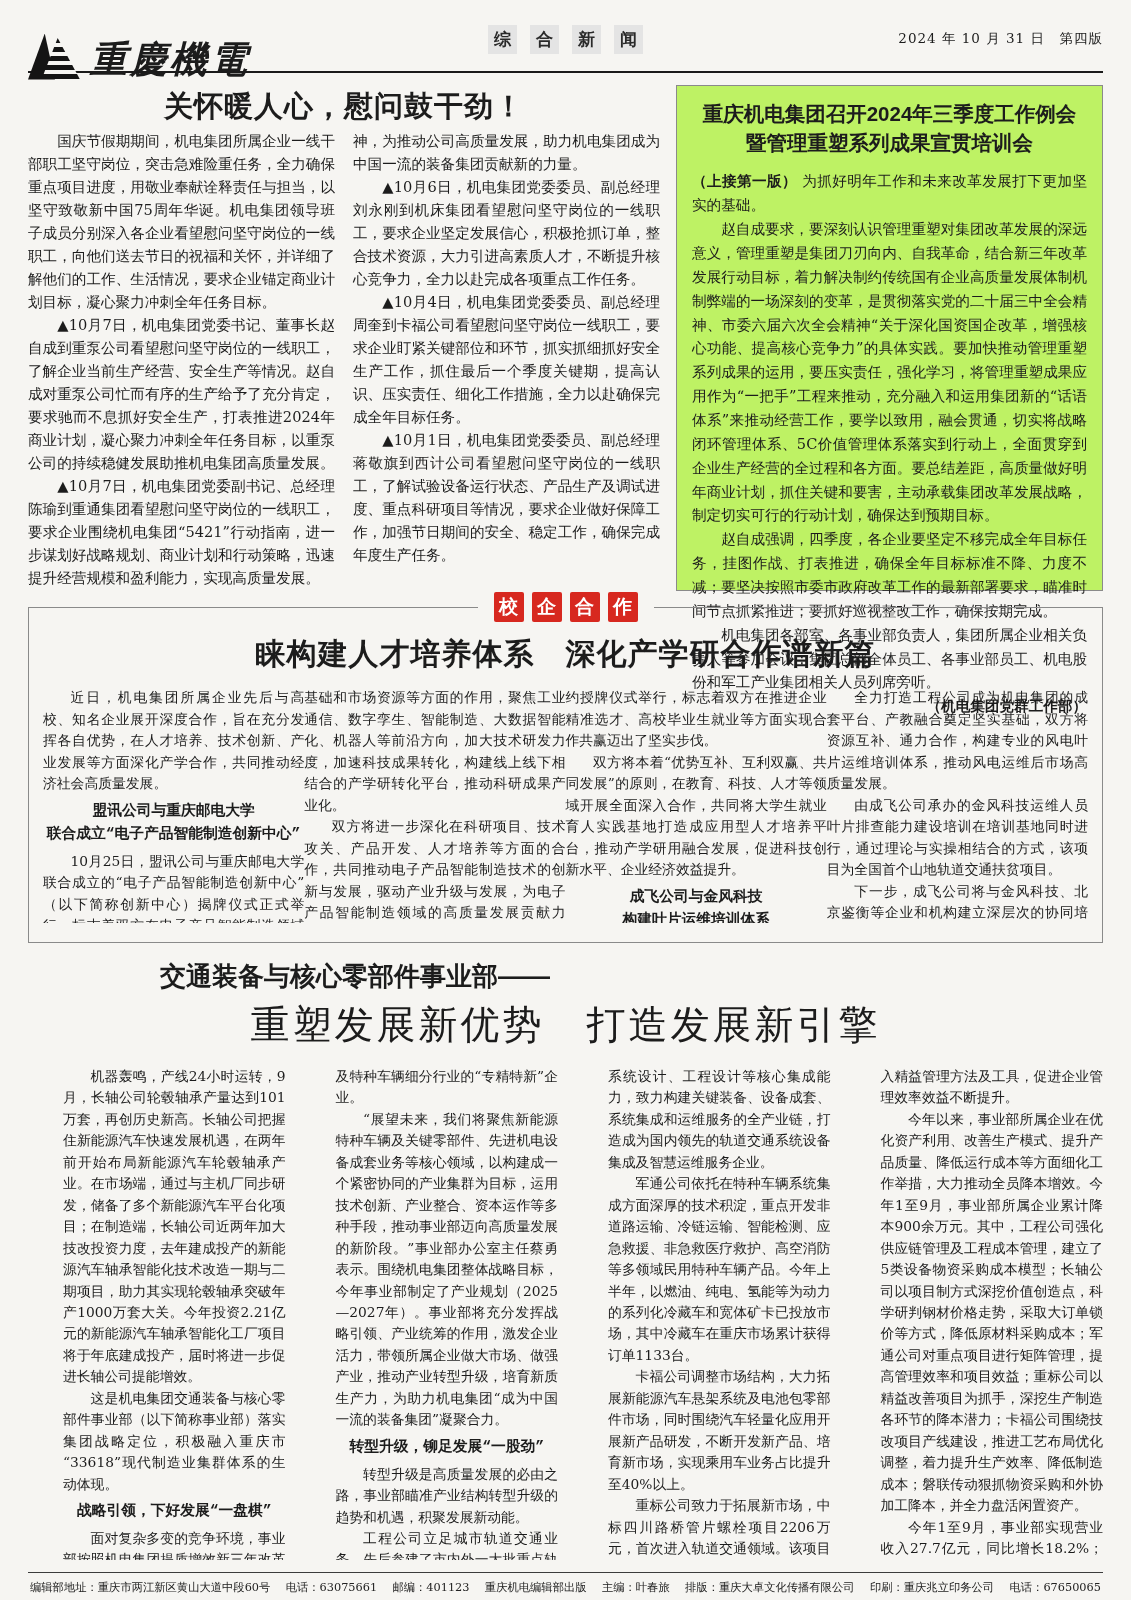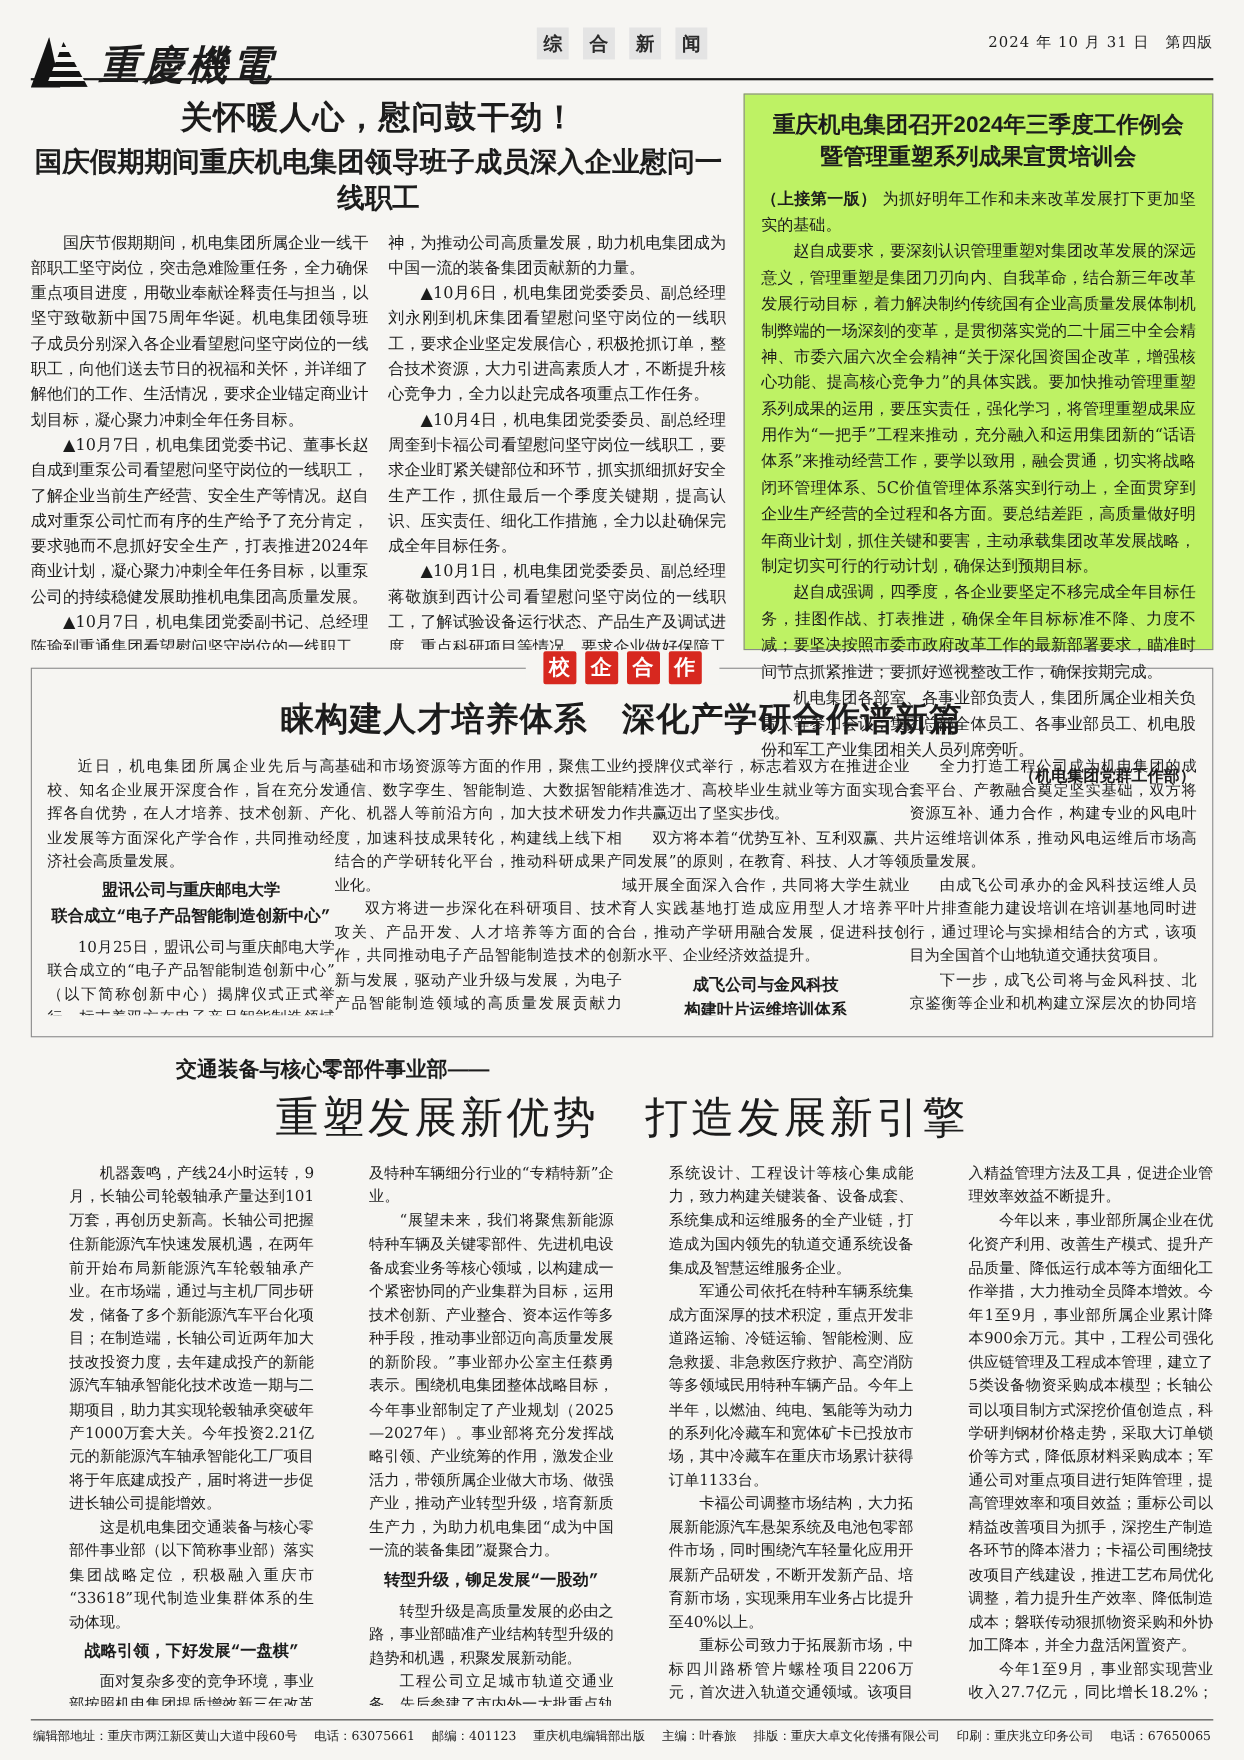--- a/index.html
+++ b/index.html
@@ -64,21 +64,21 @@
     font-family:"Liberation Sans",sans-serif;}
   .mid-headline{text-align:center;font-family:"Liberation Sans",sans-serif;
     font-weight:800;font-size:30px;margin:4px 0 12px;letter-spacing:1px;}
   .mid-cols{display:flex;font-size:13.8px;line-height:1.56;
     height:236px;overflow:hidden;}
   .mcol{flex:1;min-width:0;}
 
   
   .bottom{margin-top:14px;}
   .kicker{font-family:"Liberation Sans",sans-serif;font-weight:bold;
-    font-size:19px;margin:16px 0 0 132px;}
+    font-size:26px;margin:16px 0 0 132px;}
   .bottom-headline{text-align:center;font-family:"Liberation Sans",sans-serif;
     font-weight:400;font-size:39px;letter-spacing:3px;margin:4px 0 14px;}
   .bottom-cols{display:flex;gap:15px;font-size:13.8px;line-height:1.555;
     height:494px;overflow:hidden;}
   .bcol{flex:1;min-width:0;margin-left:35px;}
 
   
   .footer{border-top:1px solid #3c3c3c;margin-top:12px;padding:7px 2px 0;
     display:flex;justify-content:space-between;font-size:11.3px;white-space:nowrap;
     color:#222;}
@@ -103,21 +103,20 @@
         <span class="tag-char">闻</span>
       </div>
     <div class="dateline">2024 年 10 月 31 日　第四版</div>
   </div>
   <hr class="masthead-rule">
 
   <div class="top-row">
 
     <div class="article1">
       <h1 class="a1-h1">关怀暖人心，慰问鼓干劲！</h1>
-      <h2 class="a1-h2">国庆假期期间重庆机电集团领导班子成员深入企业慰问一线职工</h2>
       <div class="a1-body">
         <div class="acol">
             <p class="para body">国庆节假期期间，机电集团所属企业一线干部职工坚守岗位，突击急难险重任务，全力确保重点项目进度，用敬业奉献诠释责任与担当，以坚守致敬新中国75周年华诞。机电集团领导班子成员分别深入各企业看望慰问坚守岗位的一线职工，向他们送去节日的祝福和关怀，并详细了解他们的工作、生活情况，要求企业锚定商业计划目标，凝心聚力冲刺全年任务目标。</p>
             <p class="para body">▲10月7日，机电集团党委书记、董事长赵自成到重泵公司看望慰问坚守岗位的一线职工，了解企业当前生产经营、安全生产等情况。赵自成对重泵公司忙而有序的生产给予了充分肯定，要求驰而不息抓好安全生产，打表推进2024年商业计划，凝心聚力冲刺全年任务目标，以重泵公司的持续稳健发展助推机电集团高质量发展。</p>
             <p class="para body">▲10月7日，机电集团党委副书记、总经理陈瑜到重通集团看望慰问坚守岗位的一线职工，要求企业围绕机电集团“5421”行动指南，进一步谋划好战略规划、商业计划和行动策略，迅速提升经营规模和盈利能力，实现高质量发展。</p>
           </div>
         <div class="acol">
             <p class="para cont">神，为推动公司高质量发展，助力机电集团成为中国一流的装备集团贡献新的力量。</p>
             <p class="para body">▲10月6日，机电集团党委委员、副总经理刘永刚到机床集团看望慰问坚守岗位的一线职工，要求企业坚定发展信心，积极抢抓订单，整合技术资源，大力引进高素质人才，不断提升核心竞争力，全力以赴完成各项重点工作任务。</p>
             <p class="para body">▲10月4日，机电集团党委委员、副总经理周奎到卡福公司看望慰问坚守岗位一线职工，要求企业盯紧关键部位和环节，抓实抓细抓好安全生产工作，抓住最后一个季度关键期，提高认识、压实责任、细化工作措施，全力以赴确保完成全年目标任务。</p>

